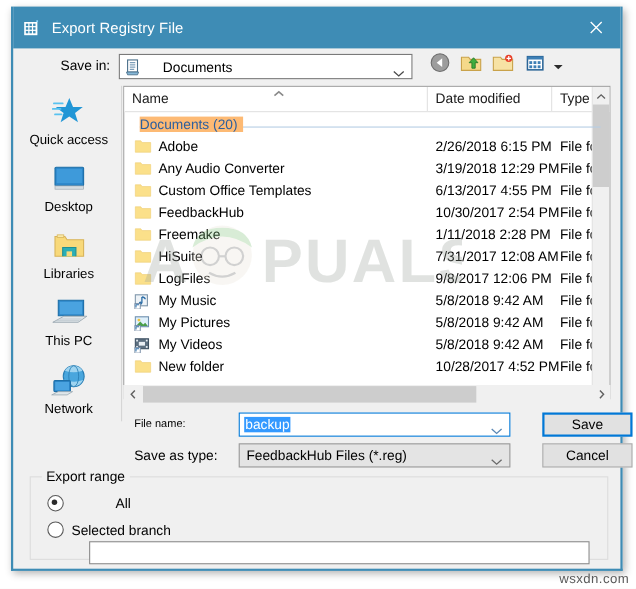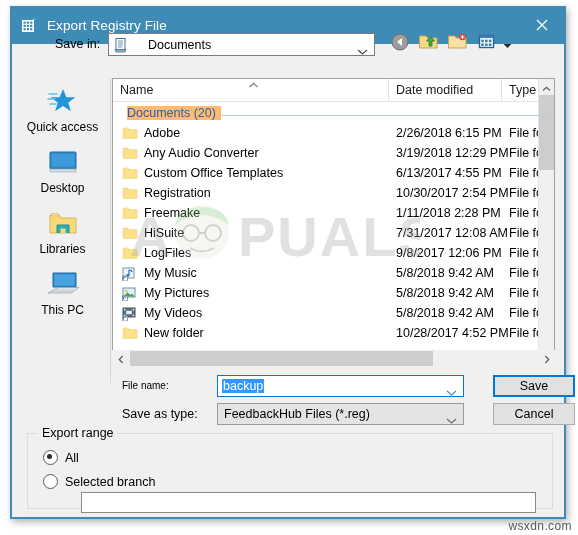--- a/index.html
+++ b/index.html
@@ -65,21 +65,21 @@
     display: flex;
     align-items: center;
     justify-content: center;
     cursor: default;
   }
   .title-close svg { display: block; }
 
   
   .topbar {
     position: absolute;
-    left: 0; top: 22px;
+    left: 0; top: 38px;
     width: 100%;
     height: 34px;
     text-align: right;
   }
   .savein-label {
     position: absolute;
     left: 43px; top: 9px;
     font-size: 12.5px;
     color: #000;
   }
@@ -395,21 +395,21 @@
     padding: 0 4px;
     font-size: 12.5px;
     color: #000;
   }
   .radio-row {
     position: absolute;
     display: flex;
     align-items: center;
     cursor: default;
   }
-  .radio-all { left: 15px; top: 16px; }
+  .radio-all { left: 15px; top: 16px; gap: 40px; }
   .radio-branch { left: 15px; top: 40px; }
   .rb {
     width: 13px; height: 13px;
     border-radius: 50%;
     border: 1px solid #5a5a5a;
     background: #fff;
     position: relative;
     flex: 0 0 auto;
   }
   .rb.checked::after {
@@ -609,20 +609,36 @@
             <path d="M2 22 L12 16.5 L33 16.5 L25 22 Z" fill="#dfe6ea" stroke="#9aa7b0" stroke-width="0.8"></path>
             <g stroke="#b4bfc6" stroke-width="0.6">
               <line x1="5" y1="20.5" x2="26" y2="20.5"></line>
               <line x1="8" y1="19" x2="28" y2="19"></line>
             </g>
           </svg>
         </span>
         <span class="plabel">This PC</span>
       </div>
 
+      <div class="place" style="top:250px;">
+        <span class="pico">
+          <svg width="34" height="30" viewBox="0 0 34 30">
+            <circle cx="21" cy="11" r="9.5" fill="#49a6dd" stroke="#2a7fb5" stroke-width="1"></circle>
+            <g fill="#9fd4f0">
+              <path d="M13 6 q8 3 16 0 q-2 -4 -8 -4.5 q-6 0.5 -8 4.5 z"></path>
+              <path d="M12.5 14 q8 4 17 0.5 q-2 5 -8.5 6 q-6.5 -1 -8.5 -6.5 z"></path>
+            </g>
+            <ellipse cx="21" cy="11" rx="4.5" ry="9.5" fill="none" stroke="#2a7fb5" stroke-width="0.8"></ellipse>
+            <rect x="3" y="15" width="15" height="10" rx="1" fill="#2c86c9" stroke="#1d6fa8" stroke-width="1"></rect>
+            <rect x="4.2" y="16.2" width="12.6" height="7.6" fill="#4aa3e0"></rect>
+            <path d="M1 28 L7 25 L20 25 L15 28 Z" fill="#dfe6ea" stroke="#9aa7b0" stroke-width="0.7"></path>
+          </svg>
+        </span>
+        <span class="plabel">Network</span>
+      </div>
     </div>
 
     <div class="listwrap">
 
       <div class="colheader">
         <div class="col col-name">
           <span>Name</span>
           <span class="sort-caret">
             <svg width="11" height="8" viewBox="0 0 11 8">
               <path d="M1.5 5 L5.5 1.5 L9.5 5" stroke="#8a8a8a" stroke-width="1.4" fill="none"></path>
@@ -676,21 +692,21 @@
             <span class="rdate">6/13/2017 4:55 PM</span>
             <span class="rtype">File fol</span>
           </div>
           <div class="row">
             <span class="ricon">
               <svg width="16" height="16" viewBox="0 0 16 16">
                 <path d="M1 3 L6 3 L7.2 4.6 L15 4.6 L15 13.4 L1 13.4 Z" fill="#fbe08a"></path>
                 <path d="M1 3 L6 3 L7.2 4.6 L15 4.6 L15 13.4 L1 13.4 Z" fill="none" stroke="#f0d078" stroke-width="0.6"></path>
               </svg>
             </span>
-            <span class="rname">Registration</span>
+            <span class="rname">FeedbackHub</span>
             <span class="rdate">10/30/2017 2:54 PM</span>
             <span class="rtype">File fol</span>
           </div>
           <div class="row">
             <span class="ricon">
               <svg width="16" height="16" viewBox="0 0 16 16">
                 <path d="M1 3 L6 3 L7.2 4.6 L15 4.6 L15 13.4 L1 13.4 Z" fill="#fbe08a"></path>
                 <path d="M1 3 L6 3 L7.2 4.6 L15 4.6 L15 13.4 L1 13.4 Z" fill="none" stroke="#f0d078" stroke-width="0.6"></path>
               </svg>
             </span>

